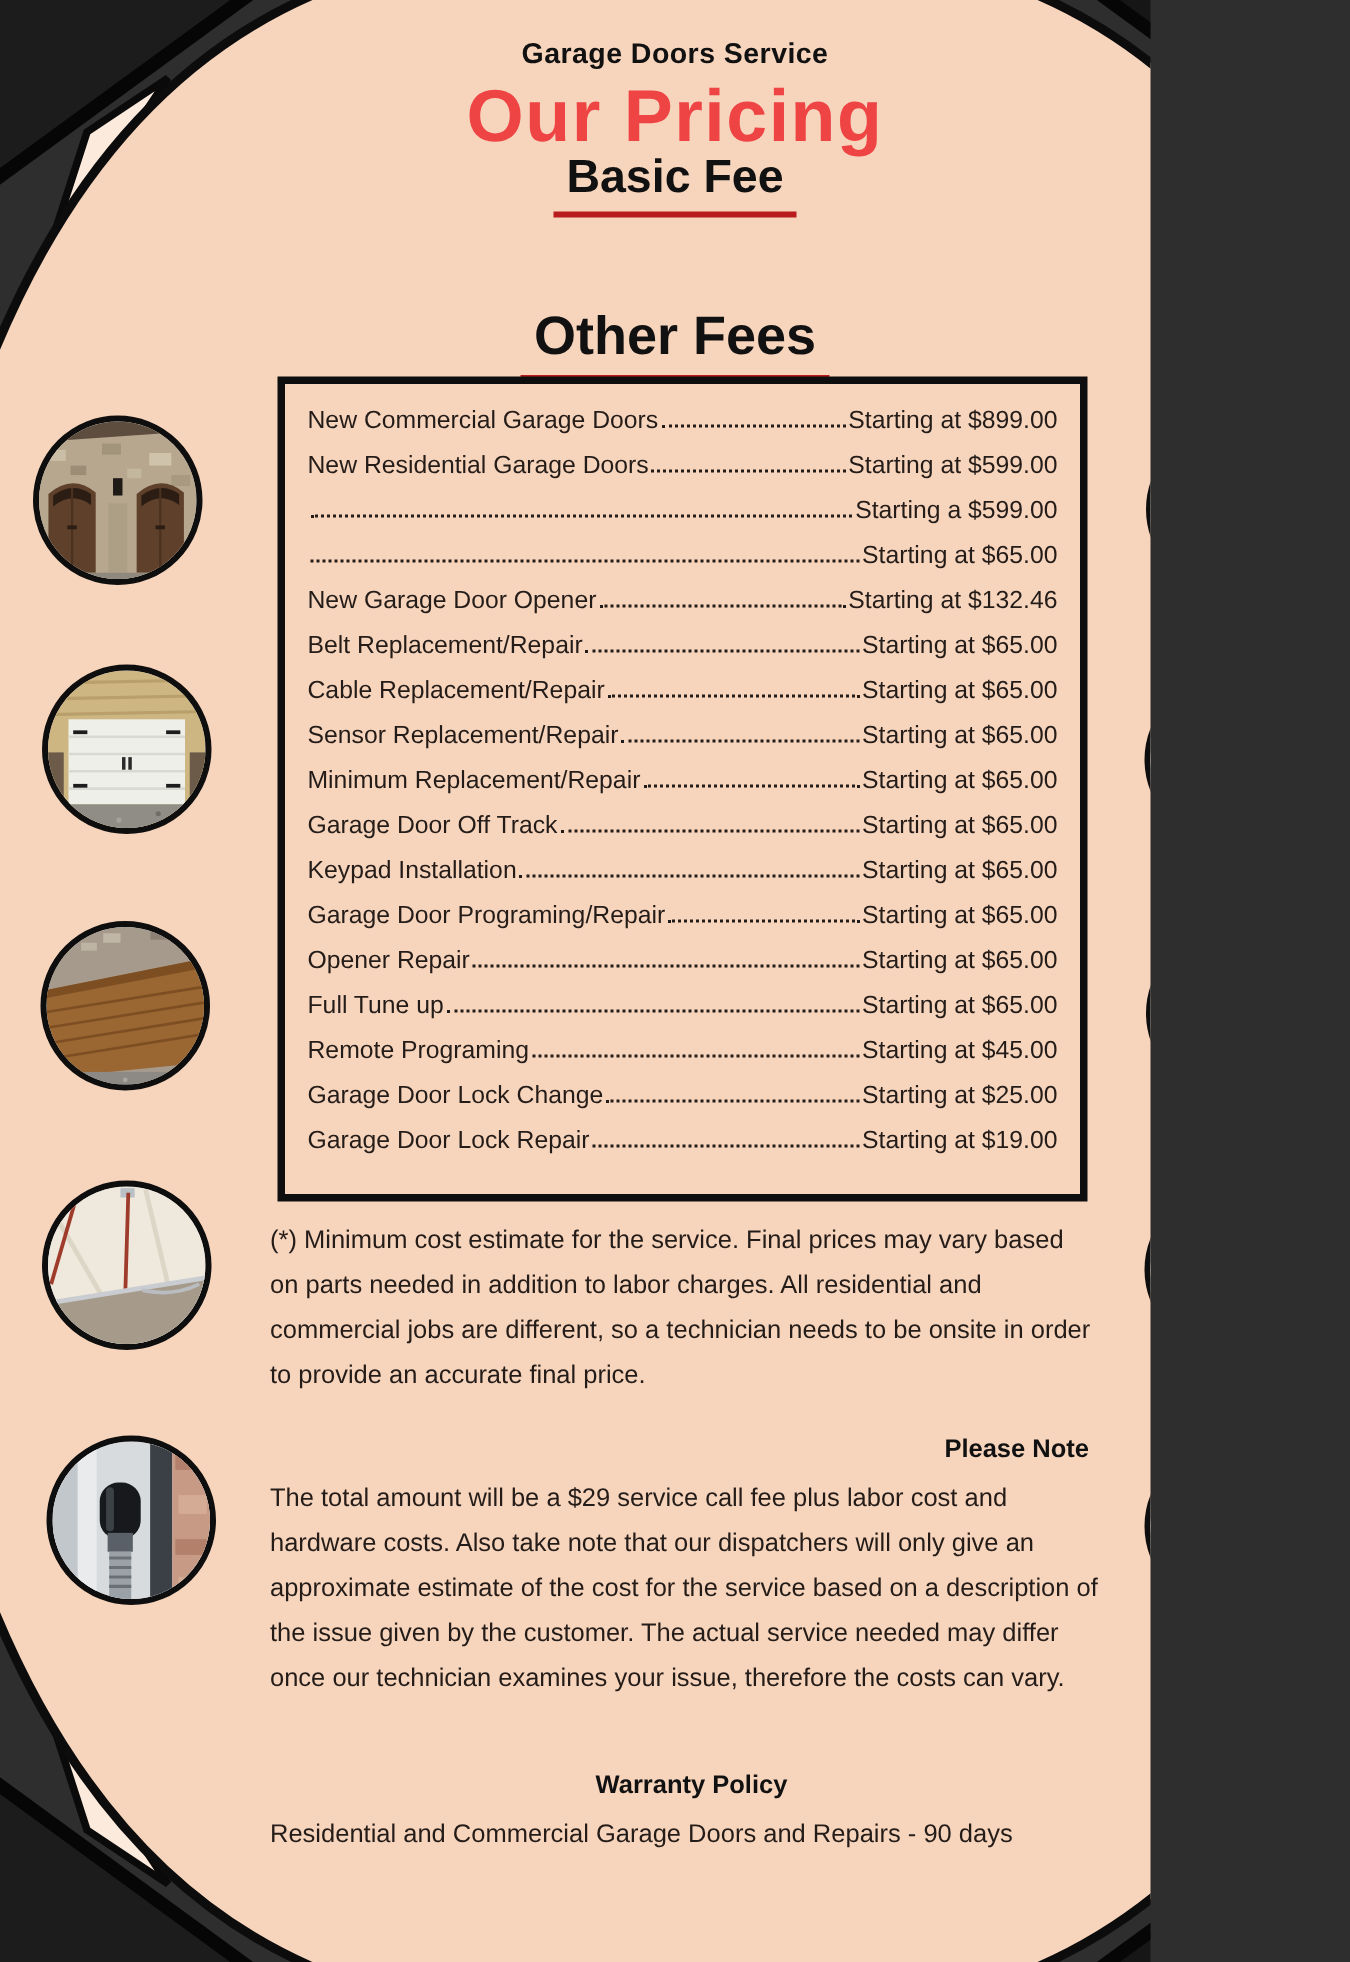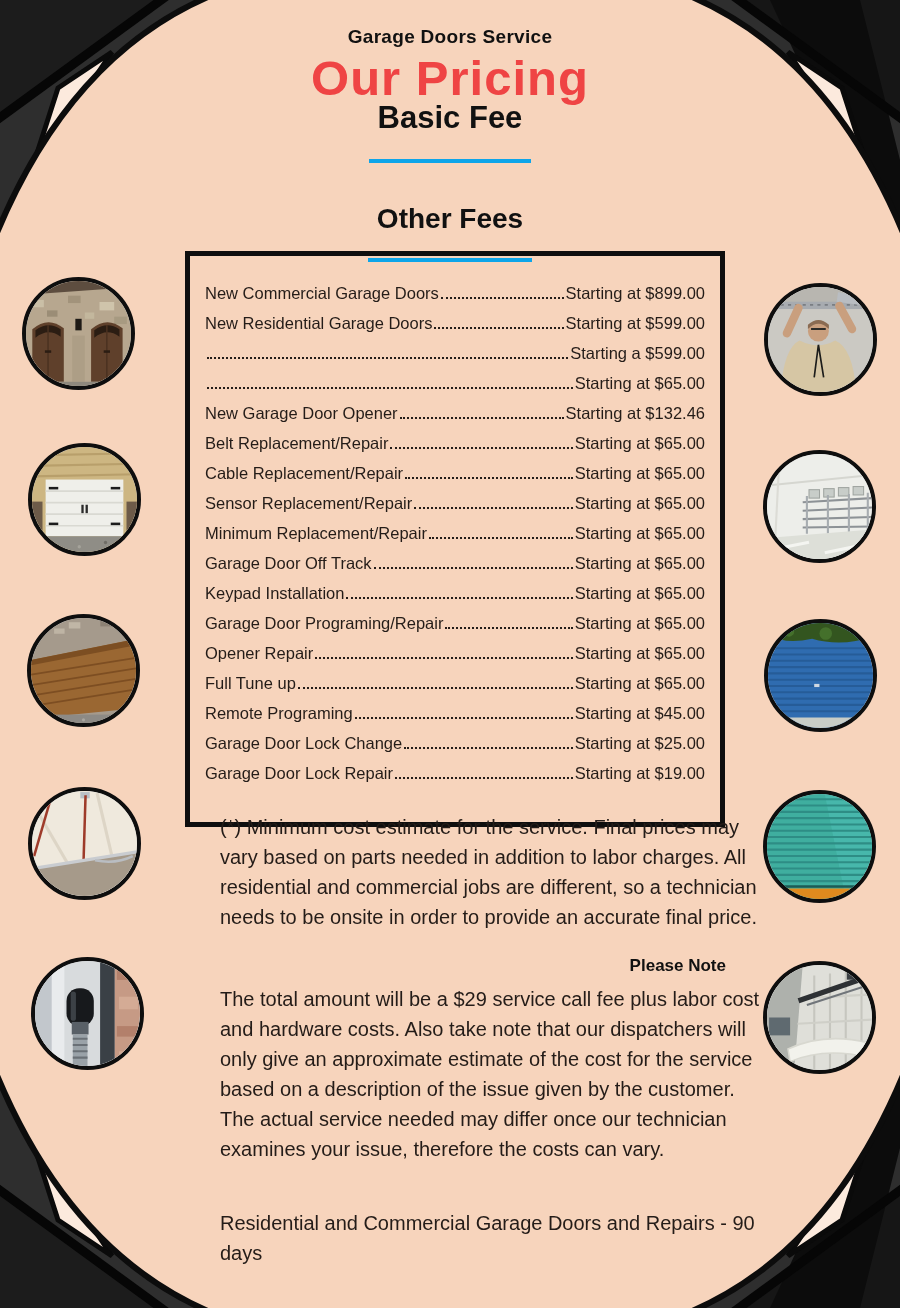--- a/index.html
+++ b/index.html
@@ -1,35 +1,35 @@
 <!DOCTYPE html>
 <html><head>
 <meta charset="utf-8">
 <style>
   html,body{margin:0;padding:0;background:#2e2e2e;}
-  .page{position:relative;width:900px;height:1308px;overflow:hidden;
+  .page{position:relative;width:767px;height:1308px;overflow:hidden;
         font-family:"Liberation Sans","DejaVu Sans",sans-serif;color:#241c18;background:#2e2e2e;}
   .backdrop{position:absolute;left:0;top:0;z-index:0;}
   .abs{position:absolute;z-index:3;}
   .center-row{left:0;width:900px;text-align:center;}
   .brand{top:26px;font-size:19px;font-weight:bold;color:#111;letter-spacing:.3px;}
   .title{top:50px;font-size:49px;font-weight:bold;color:#ef4444;letter-spacing:1px;}
   .sec-heading{font-weight:bold;color:#111;}
-  .sec-heading span{display:inline-block;padding:0 9px 23px;border-bottom:4px solid #0ea5e9;}
+  .sec-heading span{display:inline-block;padding:0 9px 5px;border-bottom:4px solid #b91c1c;}
   .basic-heading{top:100px;font-size:31px;}
-  .other-heading{top:203px;font-size:28px;}
+  .other-heading{top:203px;font-size:36px;}
   .fee-box{left:186px;top:152px;width:530px;height:50px;box-sizing:border-box;
            border:4px solid #0e0e0e;display:flex;align-items:center;
            padding:0 14px 0 16px;font-size:17px;}
   .fees-box{left:185px;top:251px;width:540px;box-sizing:border-box;border:5px solid #0e0e0e;
-            padding:28px 15px;display:block;}
+            padding:15px 15px;display:block;}
   .fee-row{display:flex;align-items:baseline;height:30px;font-size:16.5px;}
   .leader{flex:1 1 auto;border-bottom:2.5px dotted #241c18;margin:0 2px 4px 2px;min-width:20px;}
   .fee-name,.fee-price{white-space:nowrap;}
-  .para{left:180px;width:552px;font-size:20px;line-height:30px;text-align:left;margin-left:40px;}
+  .para{left:180px;width:552px;font-size:17px;line-height:30px;text-align:left;}
   .disclaimer{top:812px;}
   .note-heading{left:180px;width:546px;top:956px;font-size:17px;font-weight:bold;color:#111;text-align:right;}
   .note-body{top:984px;}
   .warranty-heading{left:188px;width:546px;top:1180px;font-size:17px;font-weight:bold;color:#111;text-align:center;}
   .warranty-body{top:1208px;}
   .photo{position:absolute;z-index:2;width:105px;height:105px;border:4px solid #0e0e0e;
          border-radius:50%;overflow:hidden;background:#ccc;}
   .photo svg{display:block;width:100%;height:100%;}
   .pL1{left:22px;top:277px;} .pL2{left:28px;top:443px;} .pL3{left:27px;top:614px;}
   .pL4{left:28px;top:787px;} .pL5{left:31px;top:957px;}
@@ -161,20 +161,21 @@
         <span class="leader"></span>
         <span class="fee-price">Starting at $19.00</span>
       </div>
   </div>
 
   <div class="abs para disclaimer">(*) Minimum cost estimate for the service. Final prices may vary based on parts needed in addition to labor charges. All residential and commercial jobs are different, so a technician needs to be onsite in order to provide an accurate final price.</div>
 
   <div class="abs note-heading">Please Note</div>
   <div class="abs para note-body">The total amount will be a $29 service call fee plus labor cost and hardware costs. Also take note that our dispatchers will only give an approximate estimate of the cost for the service based on a description of the issue given by the customer. The actual service needed may differ once our technician examines your issue, therefore the costs can vary.</div>
 
+  <div class="abs warranty-heading">Warranty Policy</div>
   <div class="abs para warranty-body">Residential and Commercial Garage Doors and Repairs - 90 days</div>
 
   <div class="photo pL1" aria-label="stone house with two brown carriage garage doors">
     <svg viewBox="0 0 100 100" preserveAspectRatio="none">
       <rect width="100" height="100" fill="#b7a78f"></rect>
       <rect x="4" y="18" width="13" height="7" fill="#cabfa6"></rect>
         <rect x="40" y="14" width="12" height="7" fill="#a2937b"></rect>
       <rect x="70" y="20" width="14" height="8" fill="#cfc4ab"></rect>
         <rect x="20" y="28" width="10" height="6" fill="#9b8d76"></rect>
       <rect x="56" y="30" width="9" height="6" fill="#c3b79d"></rect>

